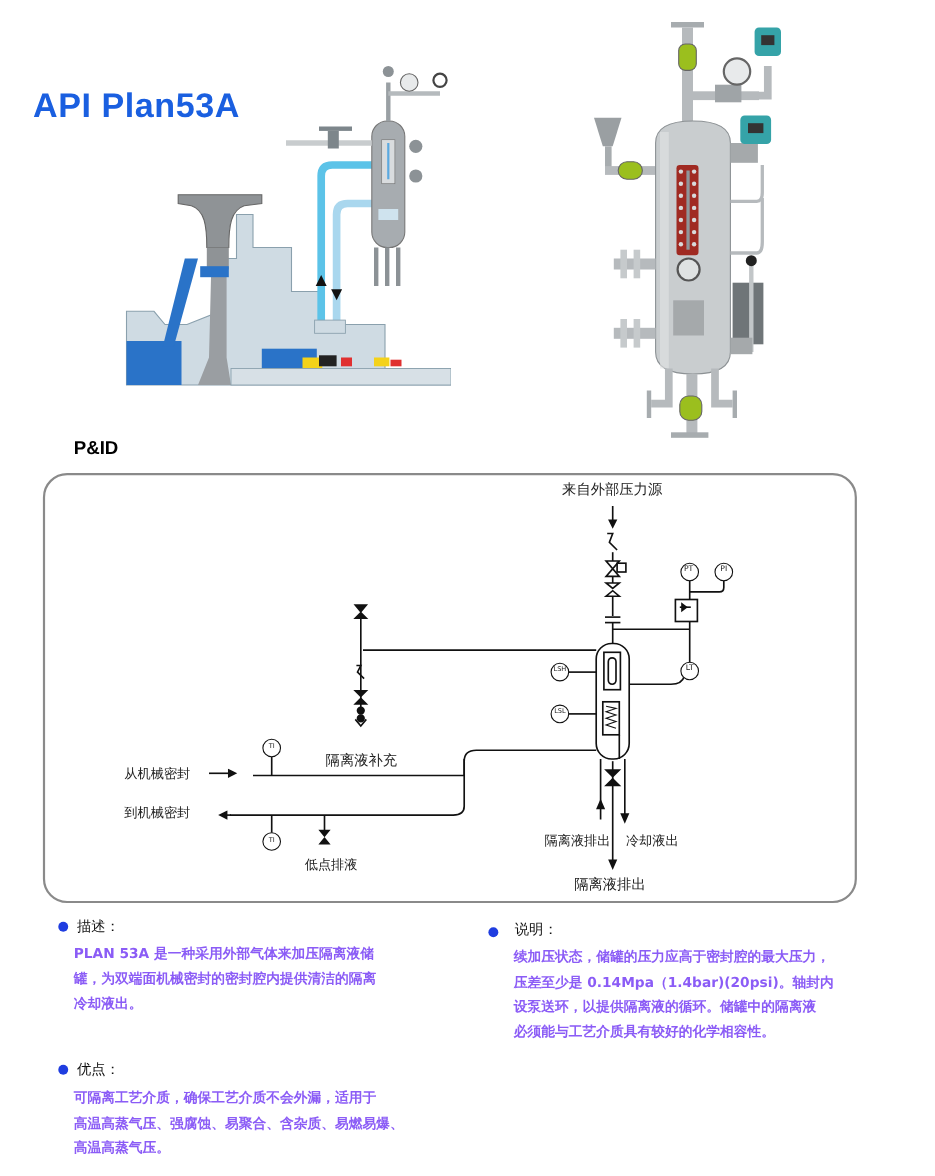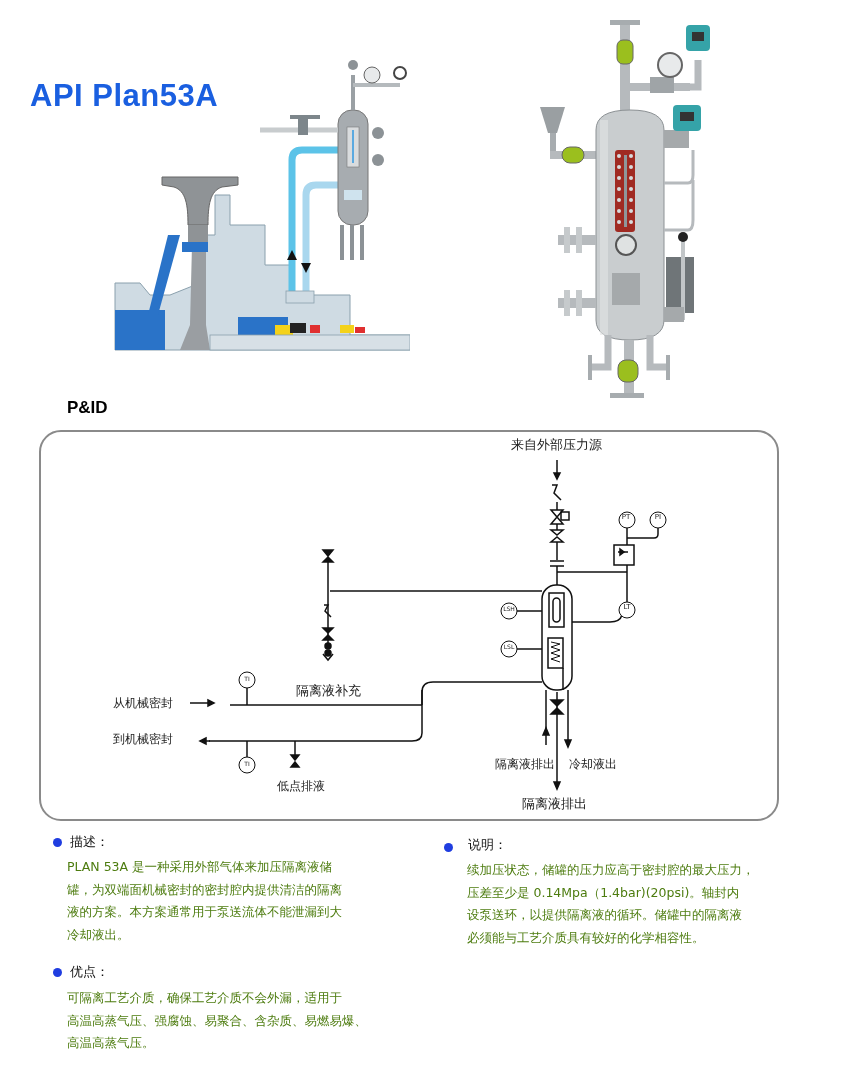--- a/index.html
+++ b/index.html
@@ -6,21 +6,21 @@
   body { width:850px; height:1069px; position:relative; overflow:hidden;
          font-family:"DejaVu Sans","Liberation Sans",sans-serif; color:#1a1a1a; }
   .abs { position:absolute; }
   #page-title { left:30px; top:50px; font-family:"Liberation Sans",sans-serif; font-weight:bold;
                 font-size:31px; color:#1a5fe0; letter-spacing:0.5px;margin-top:28px; }
   #pid-title { left:67px; top:398px; font-family:"Liberation Sans",sans-serif; font-weight:bold; font-size:17px; color:#000000; }
   #pid-frame { left:39px; top:430px; width:736px; height:387px; border:2px solid #8a8a8a; border-radius:22px; }
   .lbl { font-size:12px; color:#222; white-space:nowrap; }
   .section-head { font-size:13px; font-weight:normal; color:#111; }
   .bullet { width:9px; height:9px; border-radius:50%; background:#1f3de0; }
-  .para { font-size:12.5px; line-height:22.5px; color:#4d7c0f; }
+  .para { font-size:12.5px; line-height:22.5px; color:#8b5cf6;font-weight:bold; }
 </style>
 </head>
 <body>
 
 <div id="page-title" class="abs" style="color: rgb(26, 95, 224);">API Plan53A</div>
 
 <svg class="abs" style="left:110px;top:55px" width="300" height="300" viewBox="0 0 300 300">
 
   <path d="M5 228 L5 295 L300 295 L300 280 L240 280 L240 240 L180 240 L180 210 L155 210 L155 170 L120 170 L120 140 L105 140 L105 180 L90 180 L85 230 L60 240 L40 240 L30 228 Z" fill="#cfdbe3" stroke="#8aa0ad" stroke-width="1"></path>
   <path d="M5 255 L5 295 L55 295 L55 255 Z" fill="#2a73c8"></path>
@@ -241,21 +241,20 @@
 <div class="abs lbl" style="left:277px;top:778px">低点排液</div>
 <div class="abs lbl" style="left:495px;top:756px">隔离液排出</div>
 <div class="abs lbl" style="left:569px;top:756px">冷却液出</div>
 <div class="abs lbl" style="left:522px;top:795px;font-size:13px">隔离液排出</div>
 
 <div class="abs bullet" style="left: 53px; top: 838px; background: rgb(31, 61, 224);"></div>
 <div class="abs section-head" style="left:70px;top:833px">描述：</div>
 <div class="abs para" style="left:67px;top:856px">
   <div>PLAN 53A  是一种采用外部气体来加压隔离液储</div>
   <div>罐，为双端面机械密封的密封腔内提供清洁的隔离</div>
-  <div>液的方案。本方案通常用于泵送流体不能泄漏到大</div>
   <div>冷却液出。</div>
 </div>
 
 <div class="abs bullet" style="left: 53px; top: 968px; background: rgb(31, 61, 224);"></div>
 <div class="abs section-head" style="left:70px;top:963px">优点：</div>
 <div class="abs para" style="left:67px;top:987px">
   <div>可隔离工艺介质，确保工艺介质不会外漏，适用于</div>
   <div>高温高蒸气压、强腐蚀、易聚合、含杂质、易燃易爆、</div>
   <div>高温高蒸气压。</div>
 </div>

